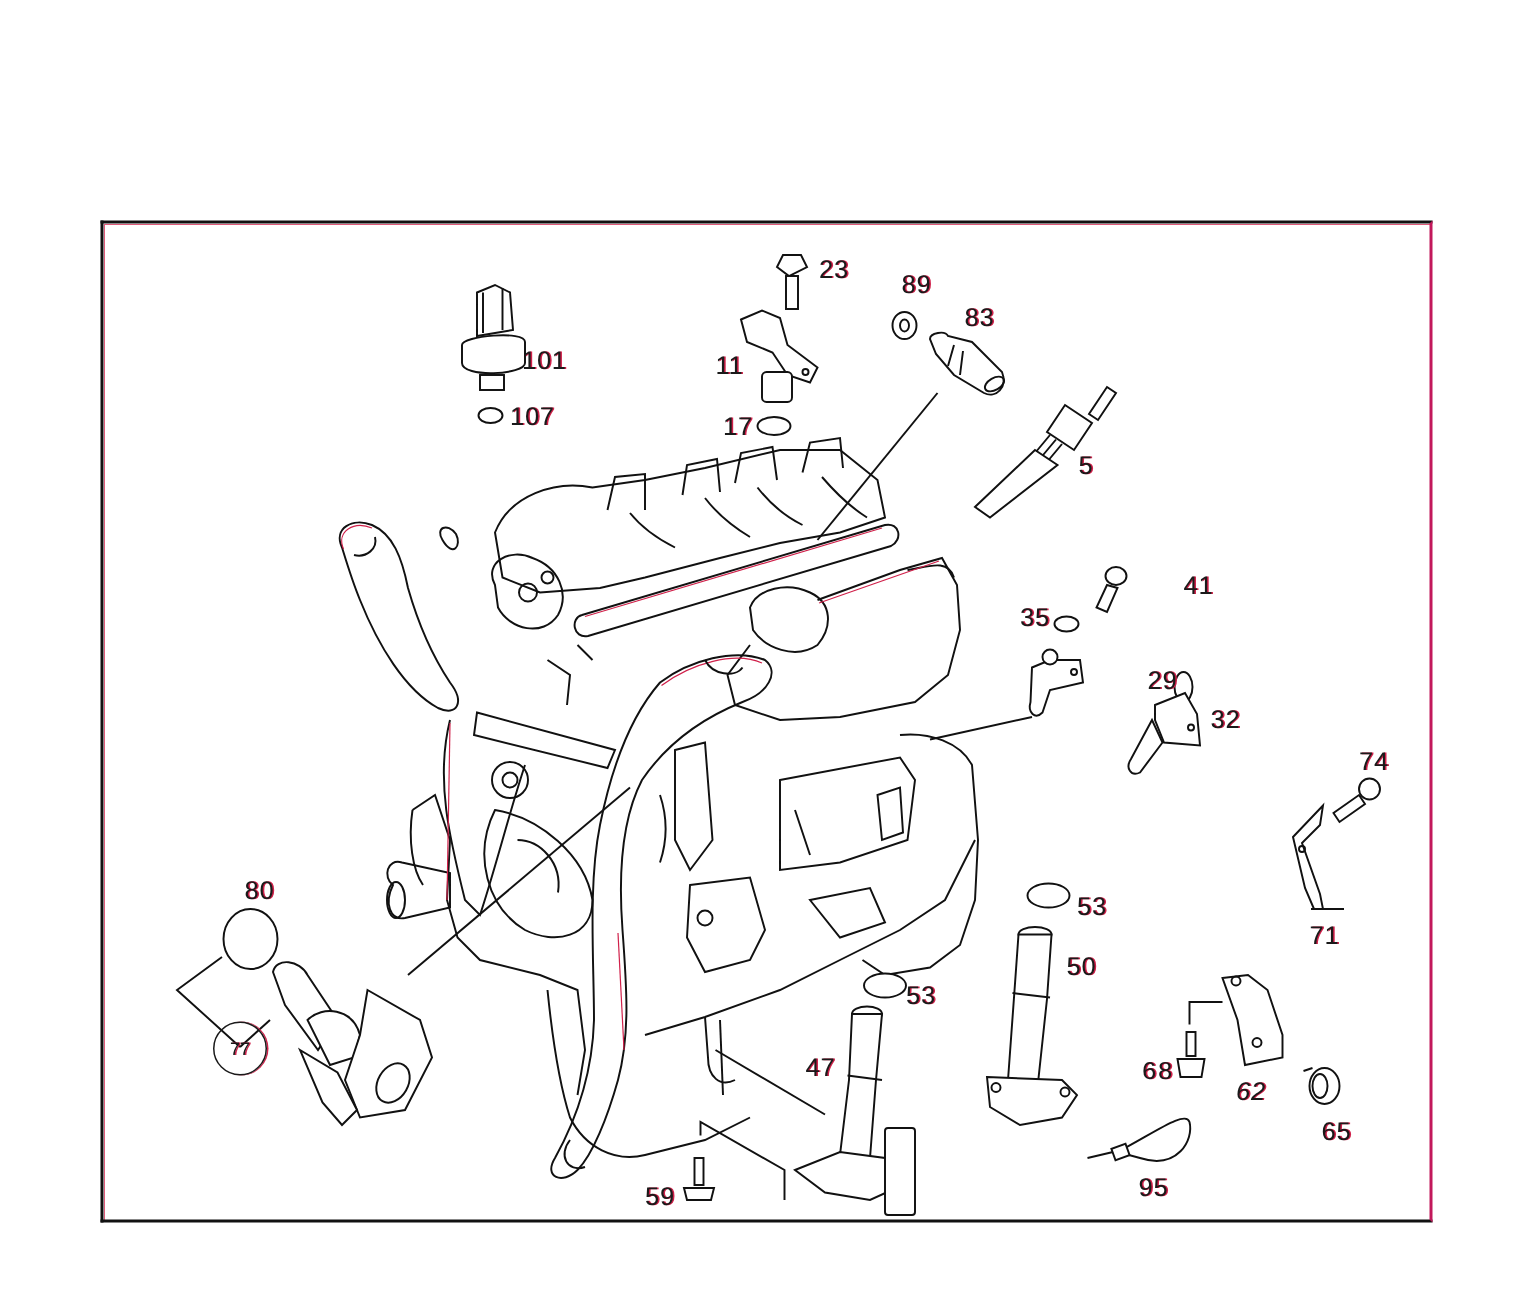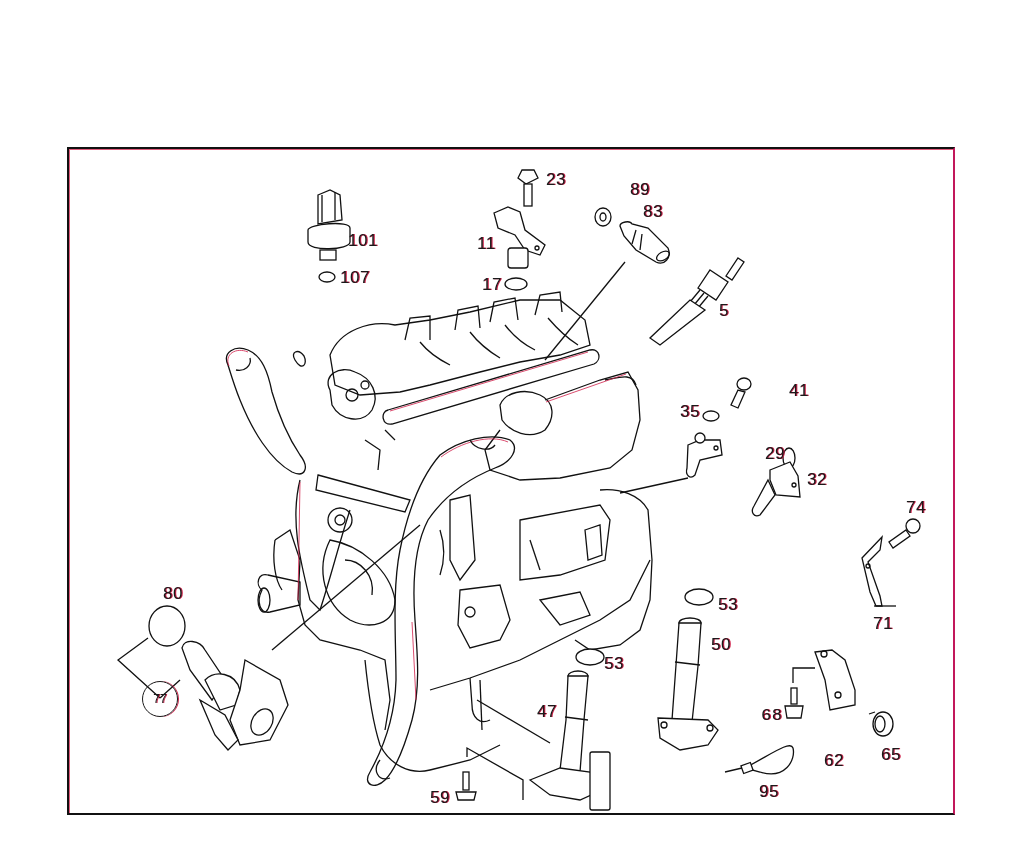--- a/index.html
+++ b/index.html
@@ -240,32 +240,32 @@
     <ellipse class="ln" cx="262" cy="722" rx="10" ry="14" transform="rotate(30 262 722)"></ellipse>
     <path class="pf" d="M200,700 L225,715 L238,740 L228,750 L215,735 Z"></path>
   </g>
 </svg>
 
 <div class="callout" style="left:348px;top:232px;">101</div>
 <div class="callout" style="left:340px;top:269px;">107</div>
 <div class="callout" style="left:546px;top:171px;">23</div>
 <div class="callout" style="left:477px;top:235px;">11</div>
 <div class="callout" style="left:482px;top:276px;">17</div>
-<div class="callout" style="left:630px;top:181px;">89</div>
+<div class="callout" style="left:601px;top:181px;">89</div>
 <div class="callout" style="left:643px;top:203px;">83</div>
 <div class="callout" style="left:719px;top:302px;">5</div>
 <div class="callout" style="left:757px;top:382px;margin-left:32px;">41</div>
 <div class="callout" style="left:680px;top:403px;">35</div>
 <div class="callout" style="left:765px;top:445px;">29</div>
 <div class="callout" style="left:807px;top:471px;">32</div>
 <div class="callout" style="left:906px;top:499px;">74</div>
 <div class="callout" style="left:873px;top:615px;">71</div>
 <div class="callout" style="left:718px;top:596px;">53</div>
 <div class="callout" style="left:711px;top:636px;">50</div>
 <div class="callout" style="left:604px;top:655px;">53</div>
 <div class="callout" style="left:537px;top:703px;">47</div>
 <div class="callout" style="left:761px;top:707px;font-family:Liberation Mono, monospace;">68</div>
-<div class="callout" style="left:824px;top:752px;">62</div>
+<div class="callout" style="left:824px;top:719px;font-style:italic;">62</div>
 <div class="callout" style="left:881px;top:746px;">65</div>
 <div class="callout" style="left:759px;top:783px;">95</div>
 <div class="callout" style="left:430px;top:789px;">59</div>
 <div class="callout" style="left:163px;top:585px;">80</div>
 <div class="callout-circled" style="left:142px;top:681px;">77</div>
 
 </body></html>

